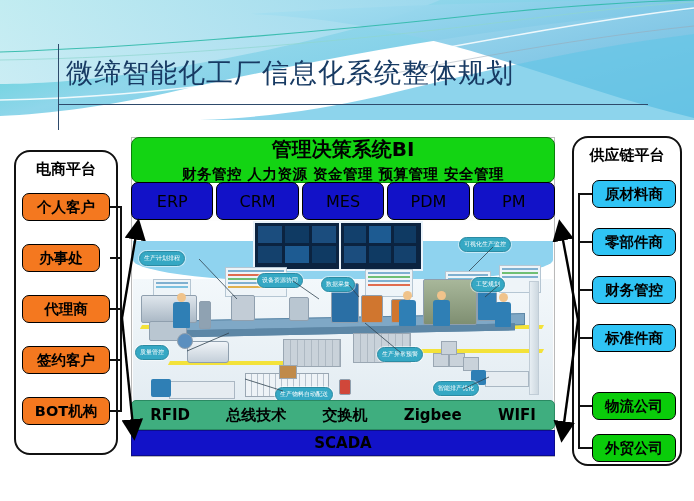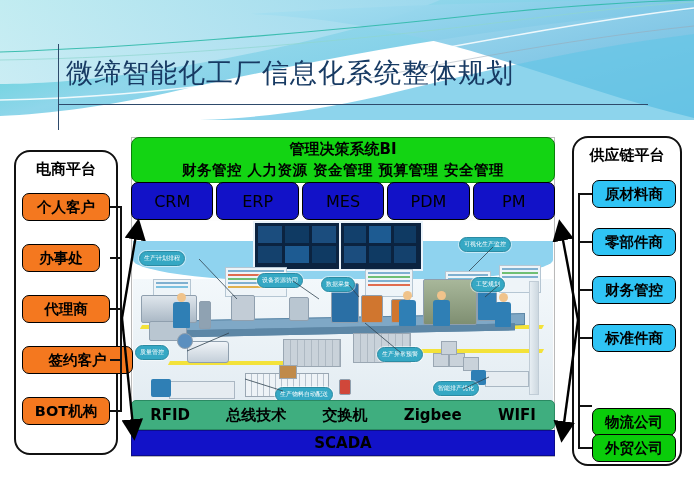--- a/index.html
+++ b/index.html
@@ -52,21 +52,21 @@
     position:absolute;left:131px;top:137px;width:424px;height:320px;
     box-sizing:border-box;border:1.4px solid #b9b9b9;background:#fdfdfd;
   }
 
   #bi-band{
     position:absolute;left:131px;top:137px;width:424px;height:46px;
     box-sizing:border-box;background:#13D413;border:1.6px solid #0a7f0a;border-radius:8px;
     display:flex;flex-direction:column;align-items:center;justify-content:center;
     color:#000;font-weight:bold;
   }
-  #bi-line1{font-size:15px;margin-bottom:2px;}
+  #bi-line1{font-size:20px;margin-bottom:2px;}
   #bi-line2{font-size:14.5px;letter-spacing:0.5px;}
 
   #app-row{position:absolute;left:131px;top:182px;width:424px;height:38px;display:flex;gap:3px;}
   .app-box{
     flex:1;box-sizing:border-box;background:#1212C8;border:1.5px solid #000;border-radius:7px;
     display:flex;align-items:center;justify-content:center;
     color:#000;font-size:16px;font-weight:normal;
   }
 
   #illus{position:absolute;left:133px;top:221px;width:420px;height:182px;overflow:hidden;background:#ffffff;}
@@ -146,22 +146,22 @@
 <div id="page-title">微缔智能化工厂信息化系统整体规划</div>
 
 <div id="center-frame"></div>
 
 <div id="bi-band">
   <div id="bi-line1">管理决策系统BI</div>
   <div id="bi-line2">财务管控  人力资源  资金管理  预算管理  安全管理</div>
 </div>
 
 <div id="app-row">
+  <div class="app-box">ERP</div>
   <div class="app-box">CRM</div>
-  <div class="app-box">ERP</div>
   <div class="app-box">MES</div>
   <div class="app-box">PDM</div>
   <div class="app-box">PM</div>
 </div>
 
 <div id="illus">
 
   <div class="skybar" style="left:0;top:18px;width:420px;height:44px;border-radius:0 0 60% 60%/0 0 28px 28px;background:#8fd3ef;"></div>
   <div class="skybar" style="left:0;top:0;width:420px;height:20px;background:#ffffff;"></div>
   <div class="floor" style="left:0;top:58px;width:420px;height:124px;background:linear-gradient(#f3f8fb,#e3ecf2);"></div>
@@ -297,38 +297,38 @@
 </div>
 
 <div id="scada-band">SCADA</div>
 
 <div class="panel" style="left:14px;top:150px;width:104px;height:305px;"></div>
 <div class="panel-title" style="left:14px;top:160px;width:104px;">电商平台</div>
 
 <div class="node orange side-item" style="left:22px;top:193px;width:88px;height:28px;">个人客户</div>
 <div class="node orange side-item" style="left:22px;top:244px;width:78px;height:28px;">办事处</div>
 <div class="node orange side-item" style="left:22px;top:295px;width:88px;height:28px;">代理商</div>
-<div class="node orange side-item" style="left:22px;top:346px;width:111px;height:28px;">签约客户</div>
+<div class="node orange side-item" style="left:22px;top:346px;width:88px;height:28px;">签约客户</div>
 <div class="node orange side-item" style="left:22px;top:397px;width:88px;height:28px;">BOT机构</div>
 
 <div class="stub" style="left:110px;top:206px;width:12px;"></div>
 <div class="stub" style="left:110px;top:257px;width:12px;"></div>
 <div class="stub" style="left:110px;top:308px;width:12px;"></div>
 <div class="stub" style="left:110px;top:359px;width:12px;"></div>
 <div class="stub" style="left:110px;top:410px;width:12px;"></div>
 <div style="position:absolute;left:120px;top:206px;width:2px;height:205px;background:#111;"></div>
 
 <div class="panel" style="left:572px;top:136px;width:110px;height:330px;"></div>
 <div class="panel-title" style="left:572px;top:146px;width:110px;">供应链平台</div>
 
 <div class="node cyan side-item" style="left:592px;top:180px;width:84px;height:28px;">原材料商</div>
 <div class="node cyan side-item" style="left:592px;top:228px;width:84px;height:28px;">零部件商</div>
 <div class="node cyan side-item" style="left:592px;top:276px;width:84px;height:28px;">财务管控</div>
 <div class="node cyan side-item" style="left:592px;top:324px;width:84px;height:28px;">标准件商</div>
-<div class="node green side-item" style="left:592px;top:392px;width:84px;height:28px;margin-top:16px;">物流公司</div>
+<div class="node green side-item" style="left:592px;top:392px;width:84px;height:28px;">物流公司</div>
 <div class="node green side-item" style="left:592px;top:434px;width:84px;height:28px;">外贸公司</div>
 
 <div class="stub" style="left:578px;top:193px;width:14px;"></div>
 <div class="stub" style="left:578px;top:241px;width:14px;"></div>
 <div class="stub" style="left:578px;top:289px;width:14px;"></div>
 <div class="stub" style="left:578px;top:337px;width:14px;"></div>
 <div class="stub" style="left:578px;top:405px;width:14px;"></div>
 <div class="stub" style="left:578px;top:447px;width:14px;"></div>
 <div style="position:absolute;left:578px;top:193px;width:2px;height:254px;background:#111;"></div>
 

